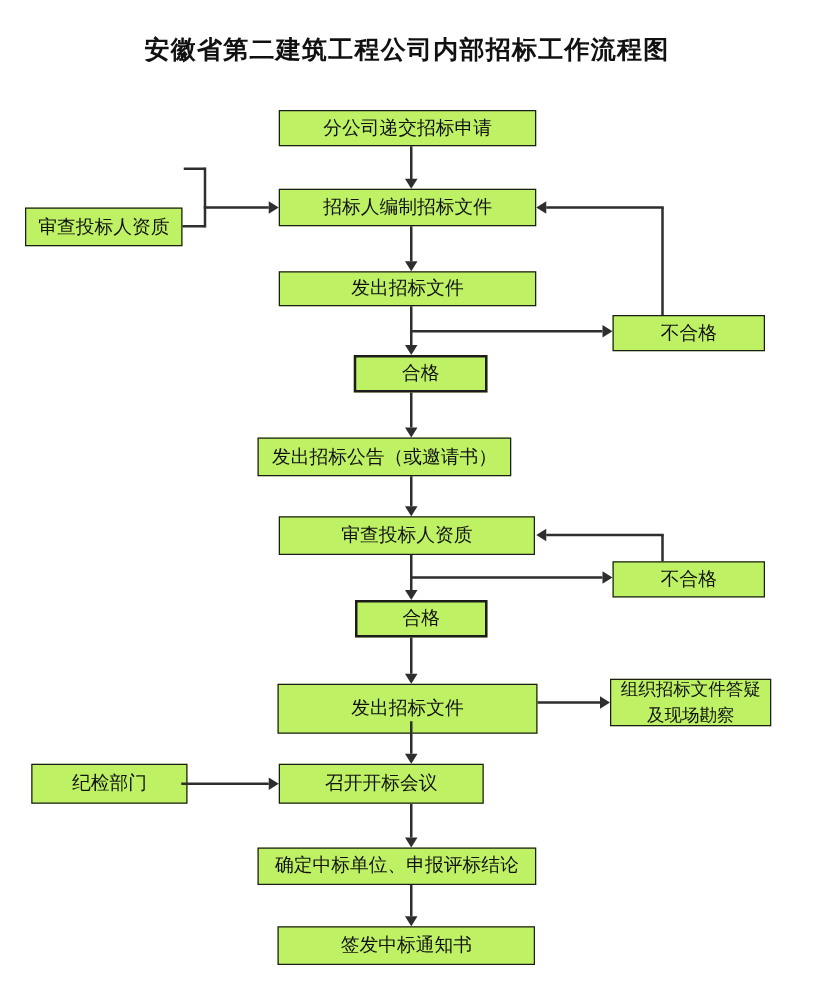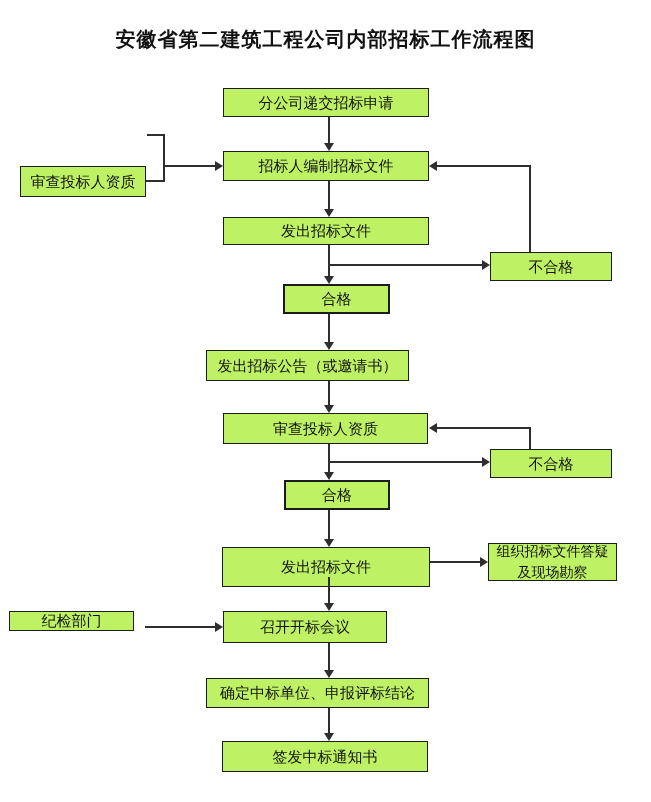--- a/index.html
+++ b/index.html
@@ -46,21 +46,21 @@
 
   <div class="box" style="left:490px;top:449px;width:122px;height:29px">不合格</div>
 
   <div class="box thick" style="left:284px;top:480px;width:106px;height:30px">合格</div>
 
   <div class="box" style="left:222px;top:547px;width:208px;height:40px">发出招标文件</div>
 
   <div class="box small" style="left:488px;top:543px;width:129px;height:38px">组织招标文件答疑
 及现场勘察</div>
 
-  <div class="box" style="left:9px;top:611px;width:125px;height:20px">纪检部门</div>
+  <div class="box" style="left:25px;top:611px;width:125px;height:32px">纪检部门</div>
 
   <div class="box" style="left:223px;top:611px;width:164px;height:32px">召开开标会议</div>
 
   <div class="box" style="left:206px;top:678px;width:223px;height:30px">确定中标单位、申报评标结论</div>
 
   <div class="box" style="left:222px;top:741px;width:206px;height:31px">签发中标通知书</div>
 
   <div class="l" style="left:328px;top:117px;width:2px;height:27px"></div>
   <div class="ad" style="left:324px;top:143px"></div>
 

